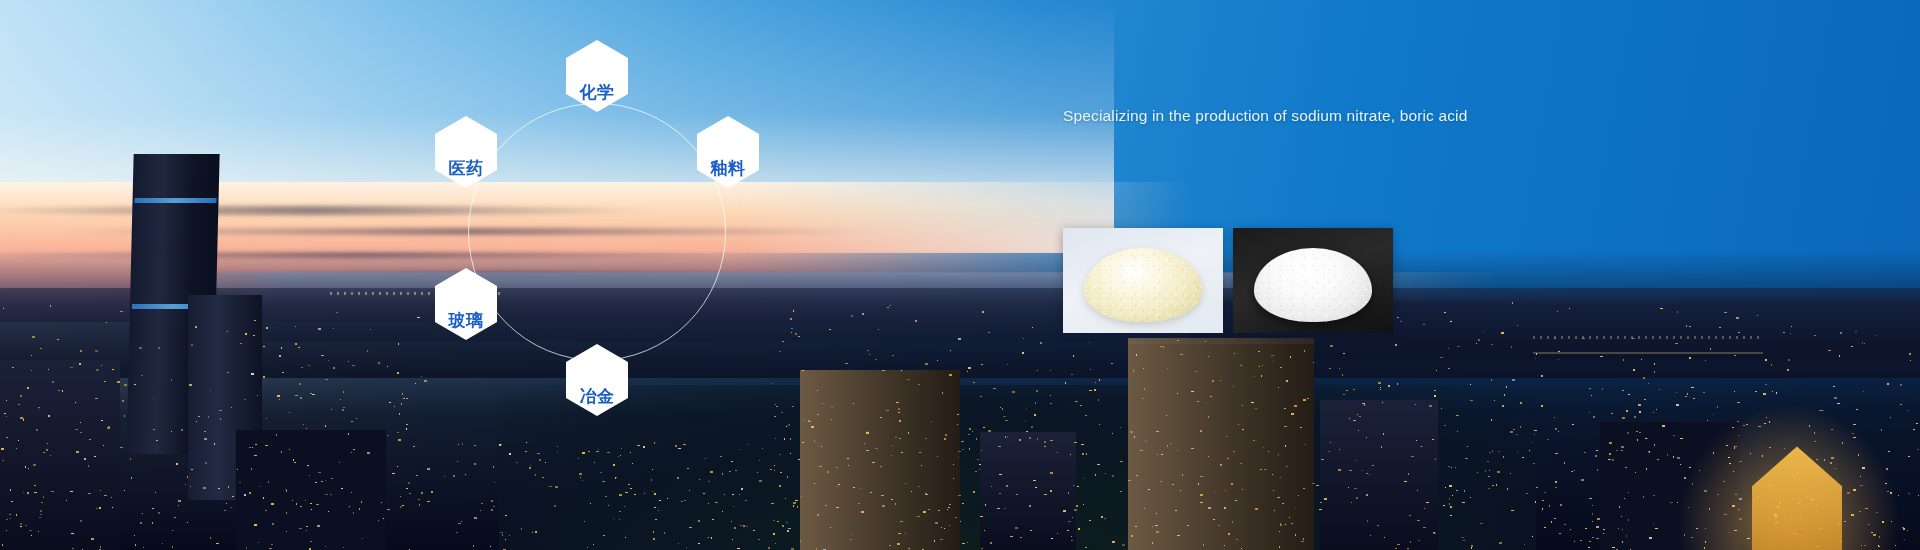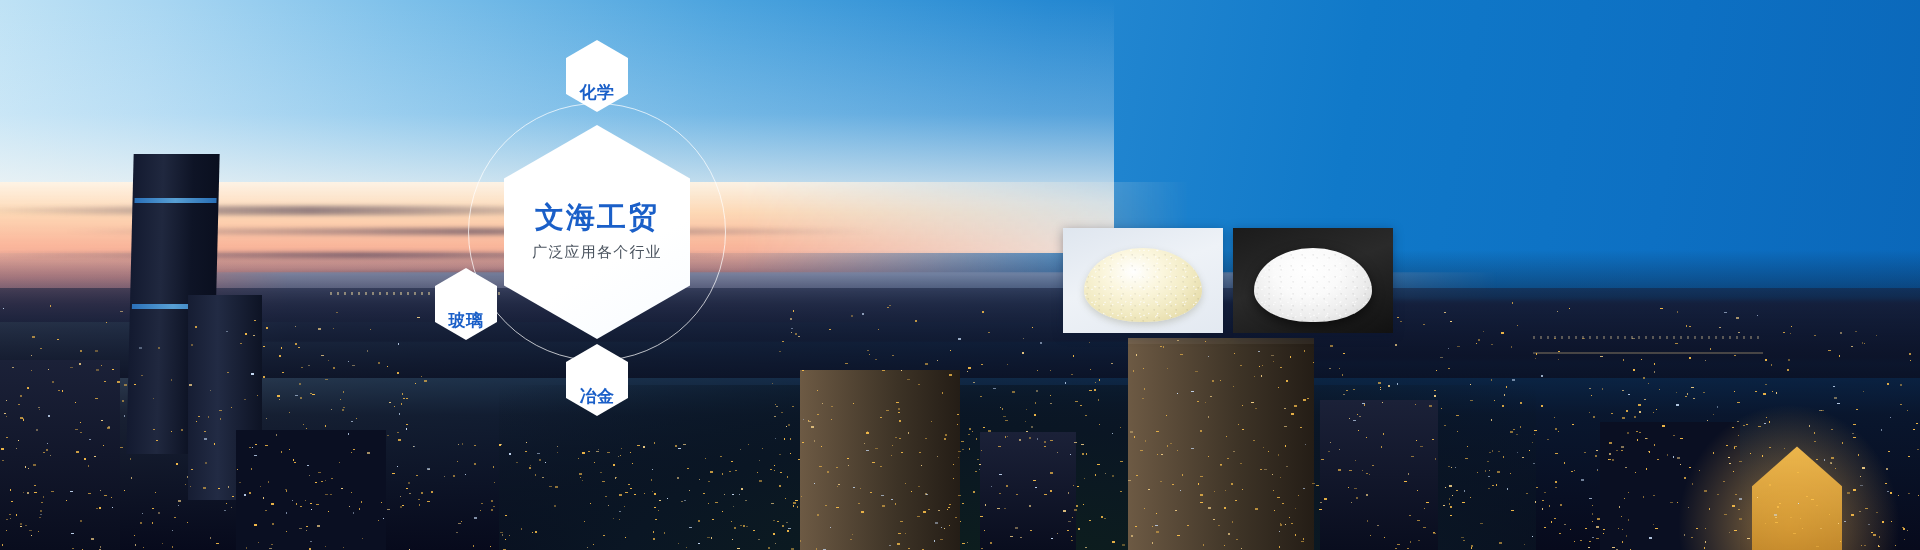--- a/index.html
+++ b/index.html
@@ -1663,42 +1663,45 @@
       <i class="win" style="left:1555px;top:428px;width:2px;height:2px;opacity:0.53"></i>
       <i class="win w2" style="left:838px;top:484px;width:2px;height:1px;opacity:0.76"></i>
       <i class="win" style="left:1071px;top:540px;width:2px;height:1px;opacity:0.48"></i>
       <i class="win" style="left:1033px;top:480px;width:3px;height:1px;opacity:0.92"></i>
     </div>
 
   <div id="hex-cluster">
 
     <div class="ring"></div>
 
-    <div class="hex hex-main">
-      <div class="title">文海工贸</div>
-      <div class="sub">广泛应用各个行业</div>
-    </div>
 
     <div class="hex hex-sm" style="left:134px; top:18px;">
       <span>化学</span>
     </div>
 
+    <div class="hex hex-sm" style="left:265px; top:94px;">
+      <span>釉料</span>
+    </div>
 
 
     <div class="hex hex-sm" style="left:134px; top:322px;">
       <span>冶金</span>
     </div>
 
     <div class="hex hex-sm" style="left:3px; top:246px;">
       <span>玻璃</span>
     </div>
 
+    <div class="hex hex-sm" style="left:3px; top:94px;">
+      <span>医药</span>
+    </div>
   </div>
 
   <div id="copy">
+    <div class="h2">Specializing in the production of sodium nitrate, boric acid</div>
   </div>
 
   <div id="products">
     <div class="photo light">
       <div class="pile cream">
           <div class="grain"></div>
         </div>
     </div>
     <div class="photo dark">
       <div class="pile white">

